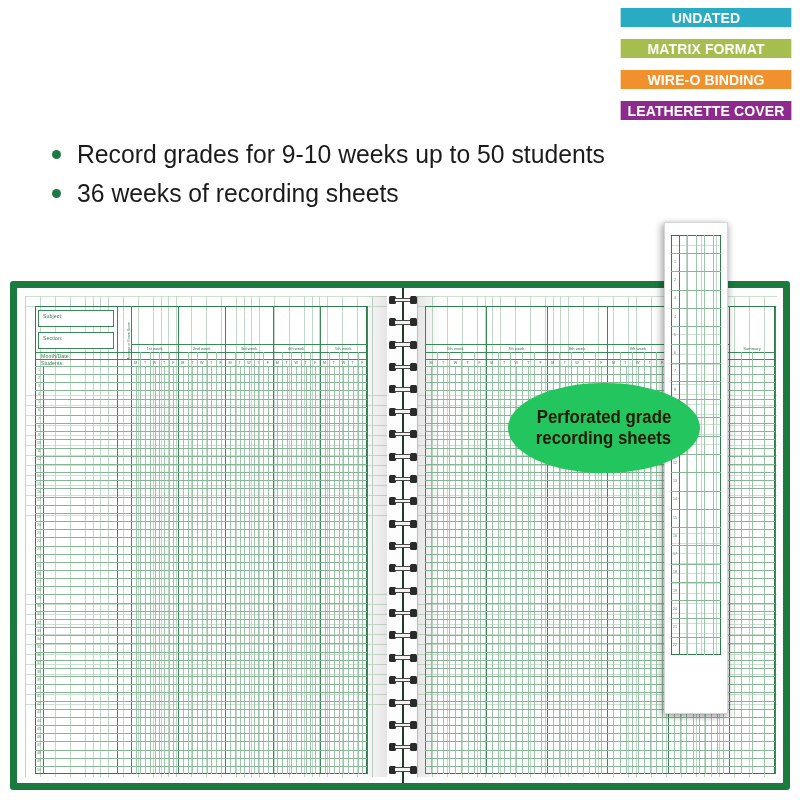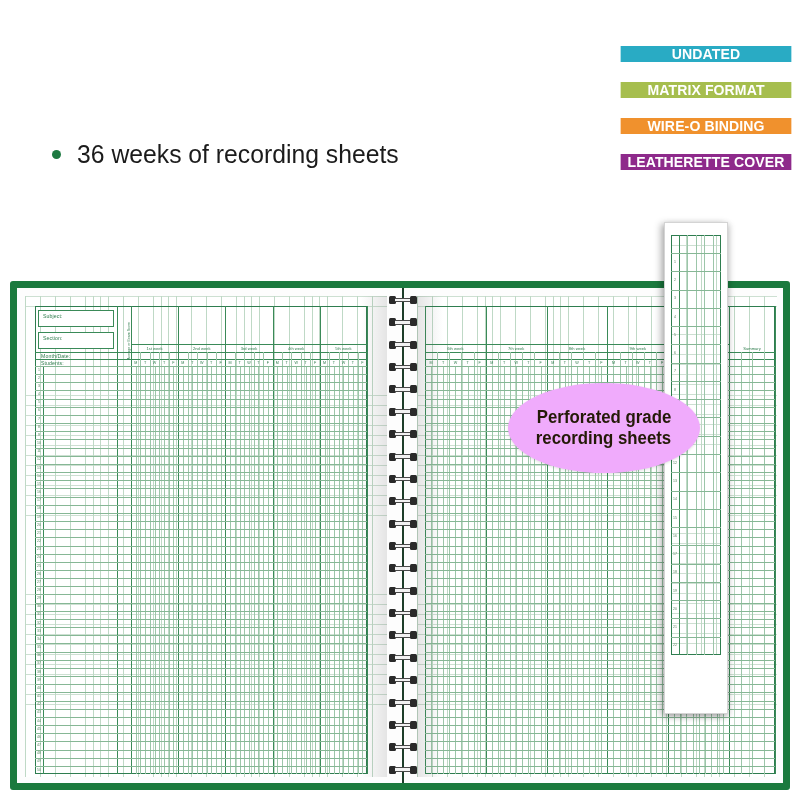--- a/index.html
+++ b/index.html
@@ -23,21 +23,21 @@
   #title-text{
     color:#ffffff;
     font-size:31px;
     letter-spacing:0.5px;
     font-weight:400;
     white-space:nowrap;
     transform:scaleX(0.92);
   }
   #badge-stack{
     position:absolute;left:618px;top:8px;width:176px;height:112px;
-    display:flex;flex-direction:column;gap:20px;margin-top:38px;
+    display:flex;flex-direction:column;gap:12px;
   }
   .badge{
     flex:1;
     display:flex;align-items:center;justify-content:center;
     color:#ffffff;
     font-size:14.5px;
     font-weight:bold;
     letter-spacing:0.1px;
     white-space:nowrap;
     transform:scaleX(0.97);
@@ -232,20 +232,24 @@
 
   <div id="badge-stack">
     <div class="badge" style="background: rgb(41, 171, 196);">UNDATED</div>
     <div class="badge" style="background: rgb(166, 190, 78);">MATRIX FORMAT</div>
     <div class="badge" style="background: rgb(240, 145, 45);">WIRE-O BINDING</div>
     <div class="badge" style="background: rgb(142, 42, 139);">LEATHERETTE COVER</div>
   </div>
 </div>
 
 <div id="bullets">
+  <div class="bullet-row">
+    <span class="bullet-dot"></span>
+    <span class="bullet-text">Record grades for 9-10 weeks up to 50 students</span>
+  </div>
   <div class="bullet-row">
     <span class="bullet-dot"></span>
     <span class="bullet-text">36 weeks of recording sheets</span>
   </div>
 </div>
 
 <div id="notebook" style="border-color: rgb(27, 122, 62);">
   <div id="notebook-inner">
 
     <div class="page" id="left-page">
@@ -764,16 +768,16 @@
     <div class="hline" style="left: 6px; top: 358.909px; width: 50px; background: rgb(134, 183, 149);"></div>
     <div class="rownum" style="left: 6px; top: 365.645px; width: 8px;">19</div>
     <div class="hline" style="left: 6px; top: 377.182px; width: 50px; background: rgb(134, 183, 149);"></div>
     <div class="rownum" style="left: 6px; top: 383.918px; width: 8px;">20</div>
     <div class="hline" style="left: 6px; top: 395.455px; width: 50px; background: rgb(134, 183, 149);"></div>
     <div class="rownum" style="left: 6px; top: 402.191px; width: 8px;">21</div>
     <div class="hline" style="left: 6px; top: 413.727px; width: 50px; background: rgb(134, 183, 149);"></div>
     <div class="rownum" style="left: 6px; top: 420.464px; width: 8px;">22</div>
   </div>
 
-<div id="callout" style="background: #f0abfc; text-align: right;">
+<div id="callout" style="background: #22c55e; text-align: right;">
   <div class="callout-line">Perforated grade</div>
   <div class="callout-line">recording sheets</div>
 </div>
 
 </body></html>

